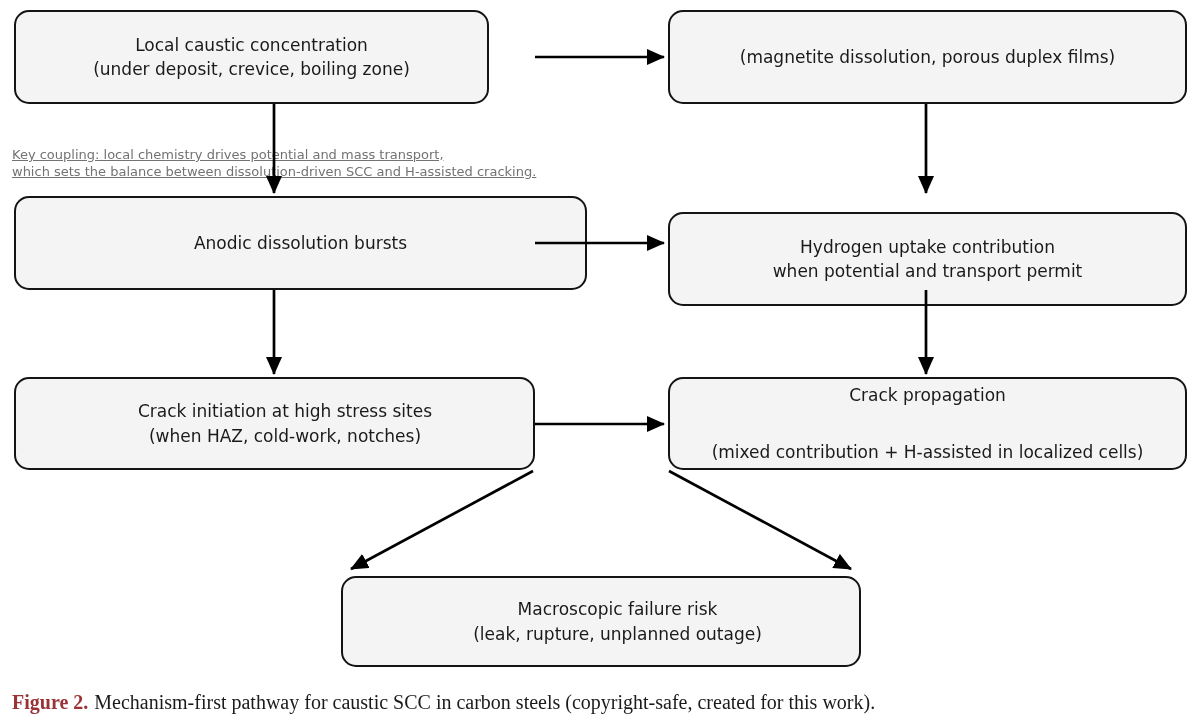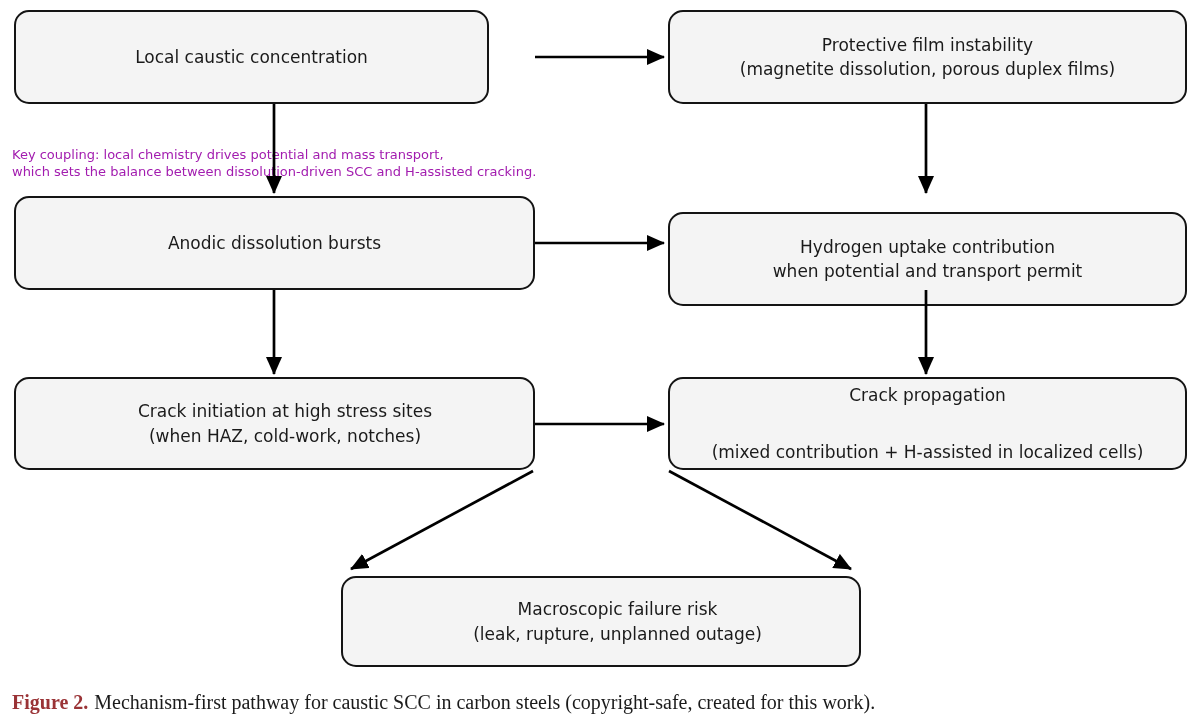--- a/index.html
+++ b/index.html
@@ -26,35 +26,36 @@
     justify-content: center;
     align-items: center;
     text-align: center;
     font-size: 17px;
     line-height: 1.43;
     color: #1a1a1a;
     z-index: 2;
   }
   #box-local-caustic      { left: 14px;  top: 10px;  width: 475px; height: 94px; text-align: right; }
   #box-film-instability   { left: 668px; top: 10px;  width: 519px; height: 94px; }
-  #box-anodic-dissolution { left: 14px;  top: 196px; width: 521px; height: 94px; }
+  #box-anodic-dissolution { left: 14px;  top: 196px; width: 573px; height: 94px; }
   #box-hydrogen-uptake    { left: 668px; top: 212px; width: 519px; height: 94px; }
   #box-crack-initiation   { left: 14px;  top: 377px; width: 521px; height: 93px; padding-left: 21px; }
   #box-crack-propagation  { left: 668px; top: 377px; width: 519px; height: 93px; gap: 32px; }
   #box-failure-risk       { left: 341px; top: 576px; width: 520px; height: 91px; padding-left: 33px; }
 
   #annotation {
     position: absolute;
     left: 12px;
     top: 146px;
     font-size: 13px;
     line-height: 1.33;
-    color: #a21caf;
+    color: #737373;
     z-index: 1;
     white-space: nowrap;
+    text-decoration: underline;
   }
 
   #arrow-layer {
     position: absolute;
     left: 0;
     top: 0;
     z-index: 3;
     pointer-events: none;
   }
 
@@ -76,24 +77,24 @@
     margin-top: 24px;
   }
 </style>
 </head>
 <body>
 
 <div id="stage">
 
   <div id="box-local-caustic" class="flow-box">
     <div>Local caustic concentration</div>
+    <div>(under deposit, crevice, boiling zone)</div>
   </div>
 
   <div id="box-film-instability" class="flow-box">
-    <div>Protective film instability</div>
     <div>(magnetite dissolution, porous duplex films)</div>
   </div>
 
   <div id="box-anodic-dissolution" class="flow-box">
     <div>Anodic dissolution bursts</div>
   </div>
 
   <div id="box-hydrogen-uptake" class="flow-box">
     <div>Hydrogen uptake contribution</div>
     <div>when potential and transport permit</div>

